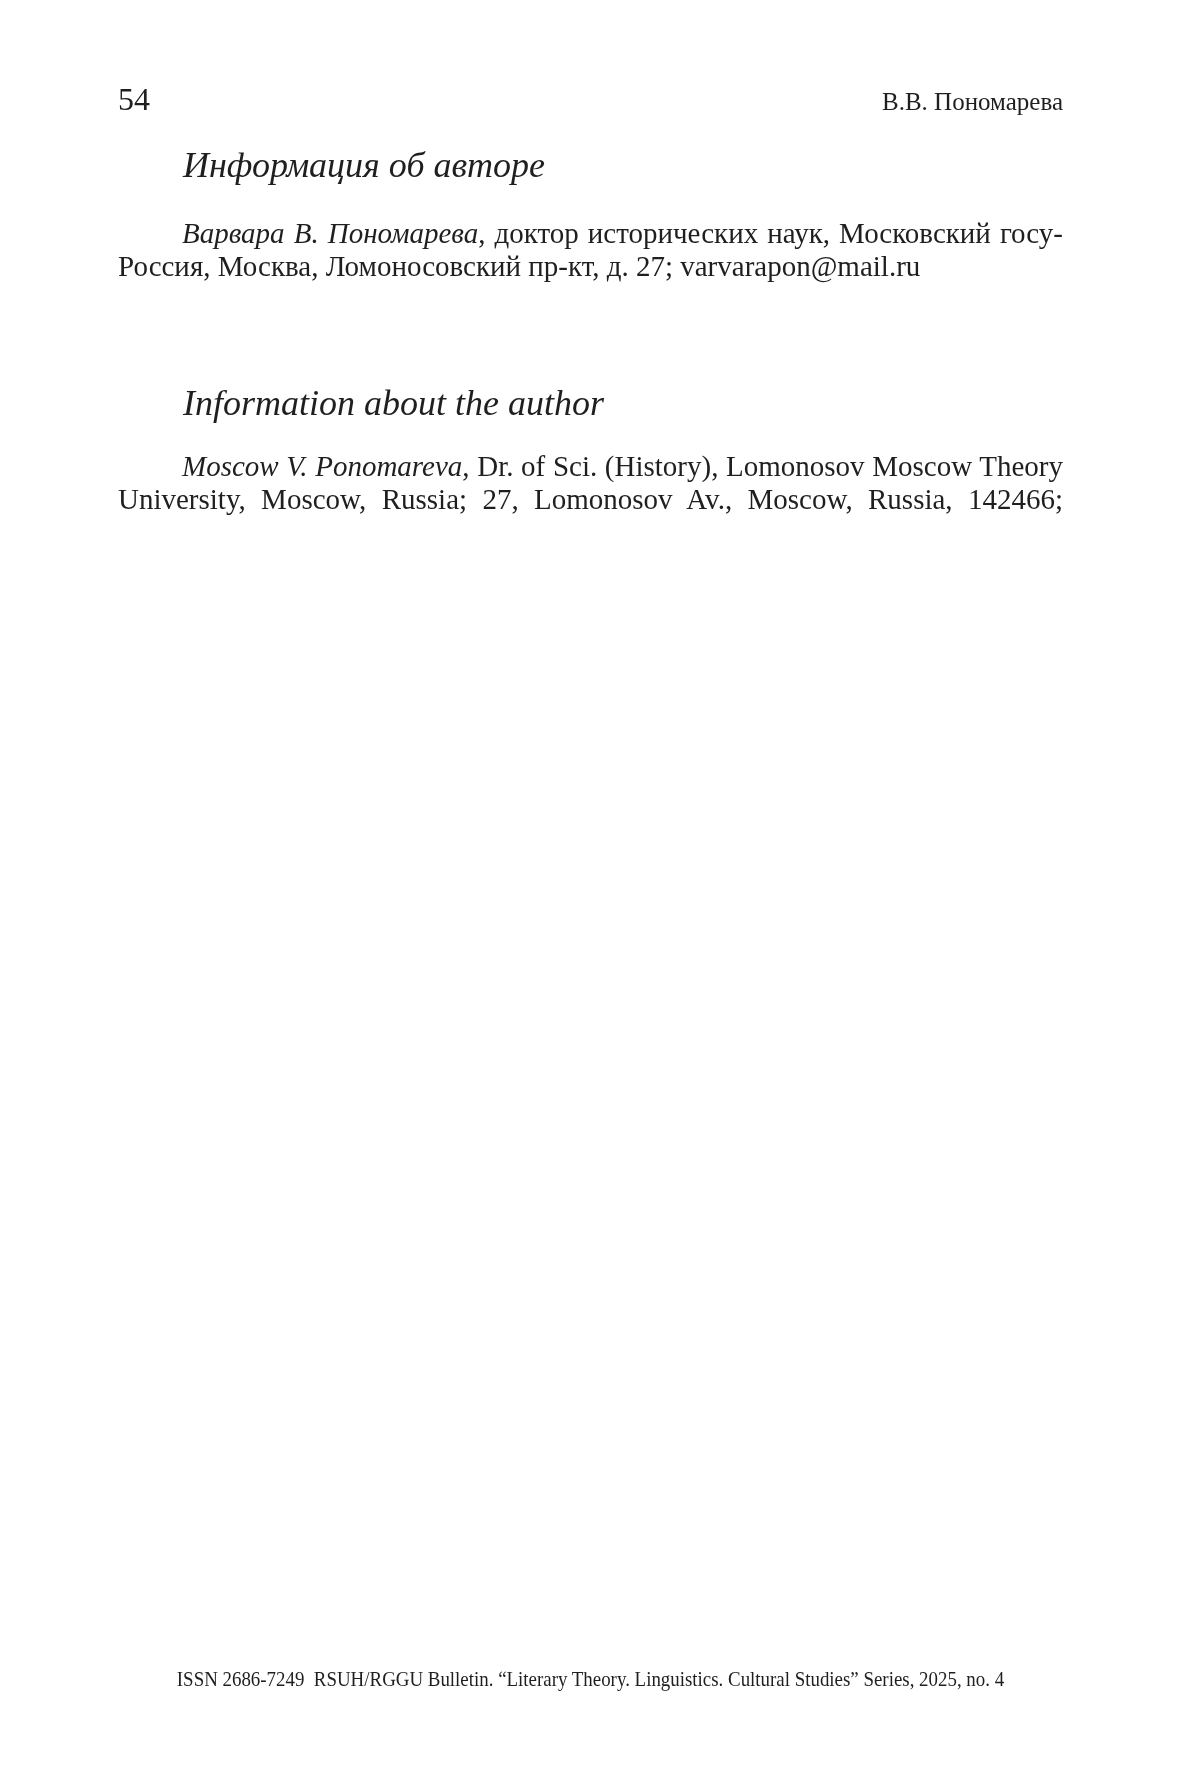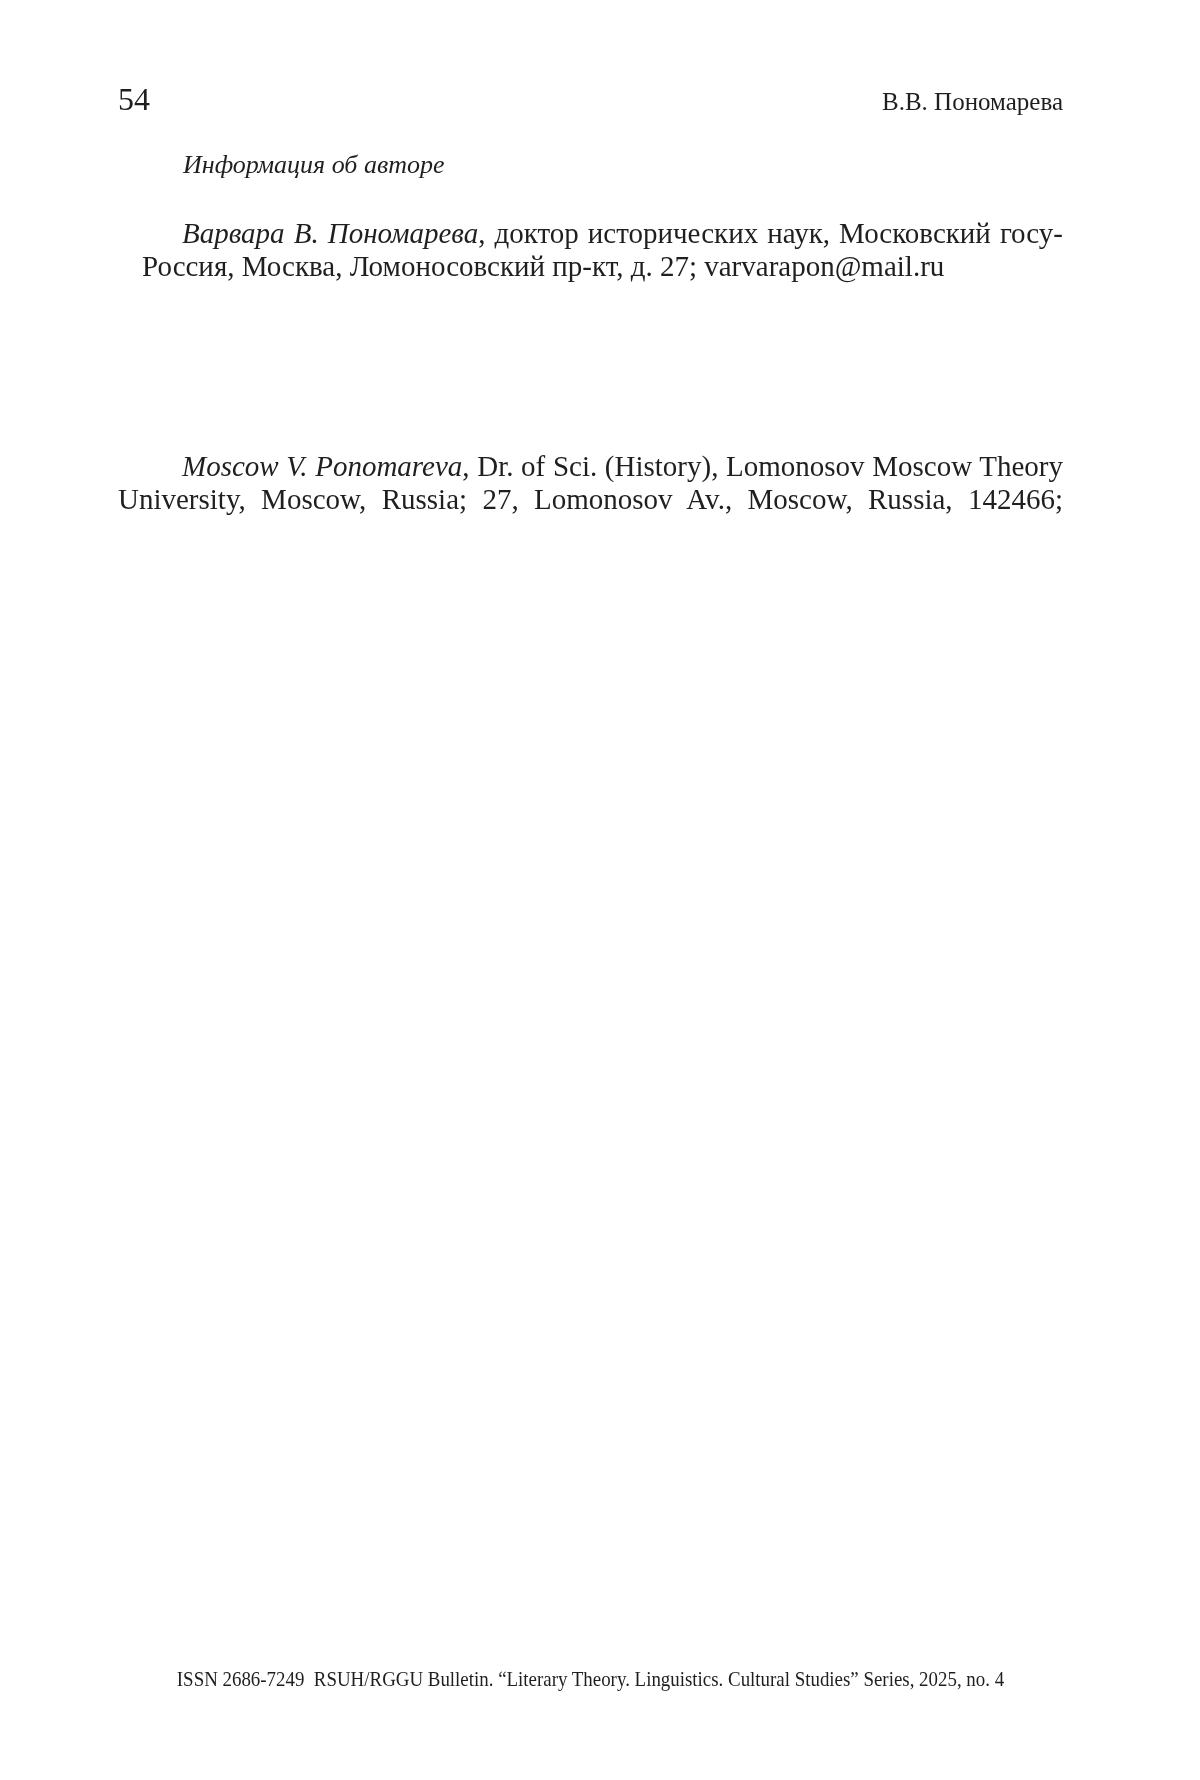--- a/index.html
+++ b/index.html
@@ -30,21 +30,21 @@
     line-height: 34px;
   }
   .running-head {
     font-size: 25px;
     line-height: 30px;
   }
   .section-heading {
     position: absolute;
     left: 183px;
     font-style: italic;
-    font-size: 26px;
+    font-size: 36px;
     line-height: 34px;
   }
   .heading-ru { top: 148px; }
   .heading-en { top: 386px; }
   .para {
     position: absolute;
     left: 118px;
     width: 945px;
     font-size: 29px;
     line-height: 33px;
@@ -55,21 +55,20 @@
     display: block;
     text-align: justify;
     text-align-last: justify;
   }
   .jline.first {
     padding-left: 64px;
   }
   .lastline {
     display: block;
     text-align: left;
-    margin-left: 24px;
   }
   .footer-line {
     position: absolute;
     top: 1666px;
     left: 118px;
     width: 945px;
     text-align: center;
     font-size: 21px;
     line-height: 26px;
     white-space: pre;
@@ -87,20 +86,21 @@
     <span class="running-head">В.В. Пономарева</span>
   </div>
 
   <div class="section-heading heading-ru">Информация об авторе</div>
 
   <div class="para para-ru">
     <span class="jline first"><i>Варвара В. Пономарева</i><span>, доктор исторических наук, Московский госу-</span></span>
     <span class="lastline">Россия, Москва, Ломоносовский пр-кт, д. 27; varvarapon@mail.ru</span>
   </div>
 
+  <div class="section-heading heading-en">Information about the author</div>
 
   <div class="para para-en">
     <span class="jline first"><i>Moscow V. Ponomareva</i><span>, Dr. of Sci. (History), Lomonosov Moscow Theory</span></span>
     <span class="jline">University, Moscow, Russia; 27, Lomonosov Av., Moscow, Russia, 142466;</span>
   </div>
 
   <div class="footer-line">ISSN 2686-7249  RSUH/RGGU Bulletin. “Literary Theory. Linguistics. Cultural Studies” Series, 2025, no. 4</div>
 
 </div>
 

